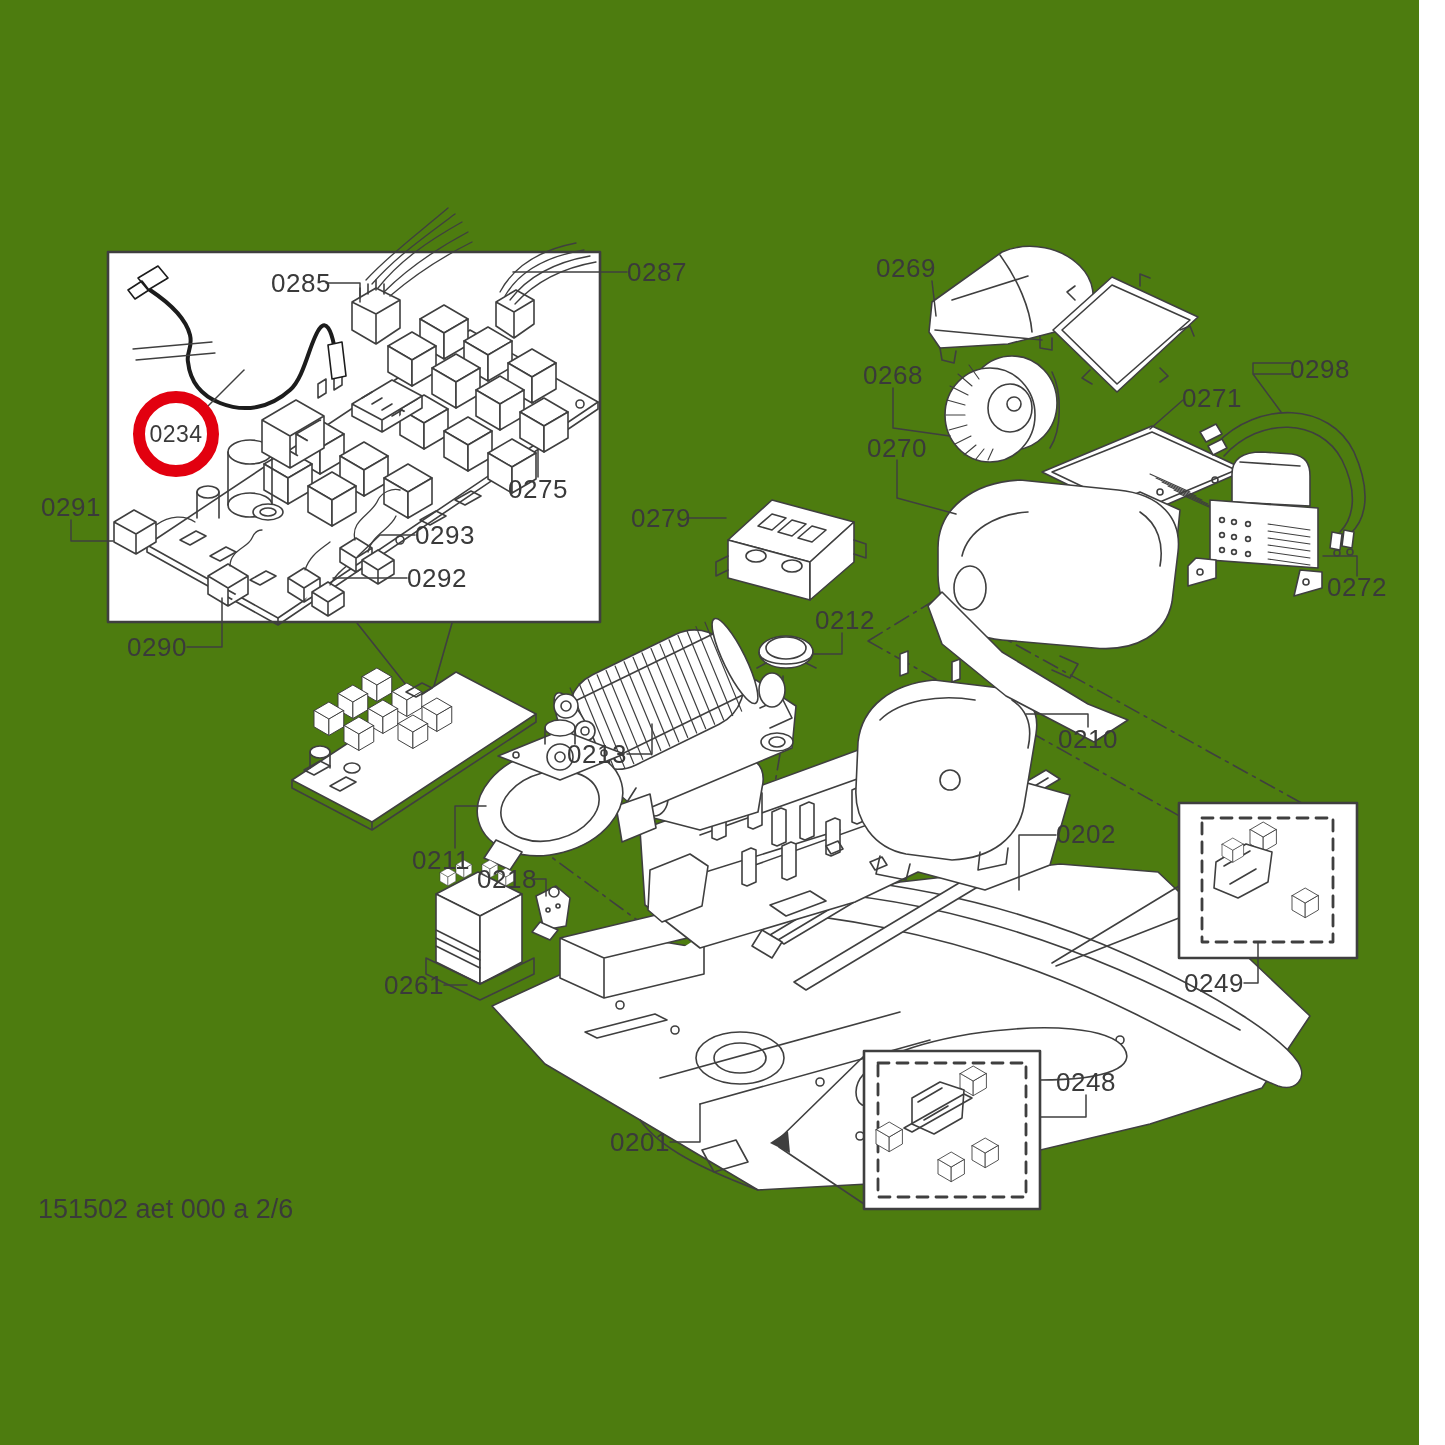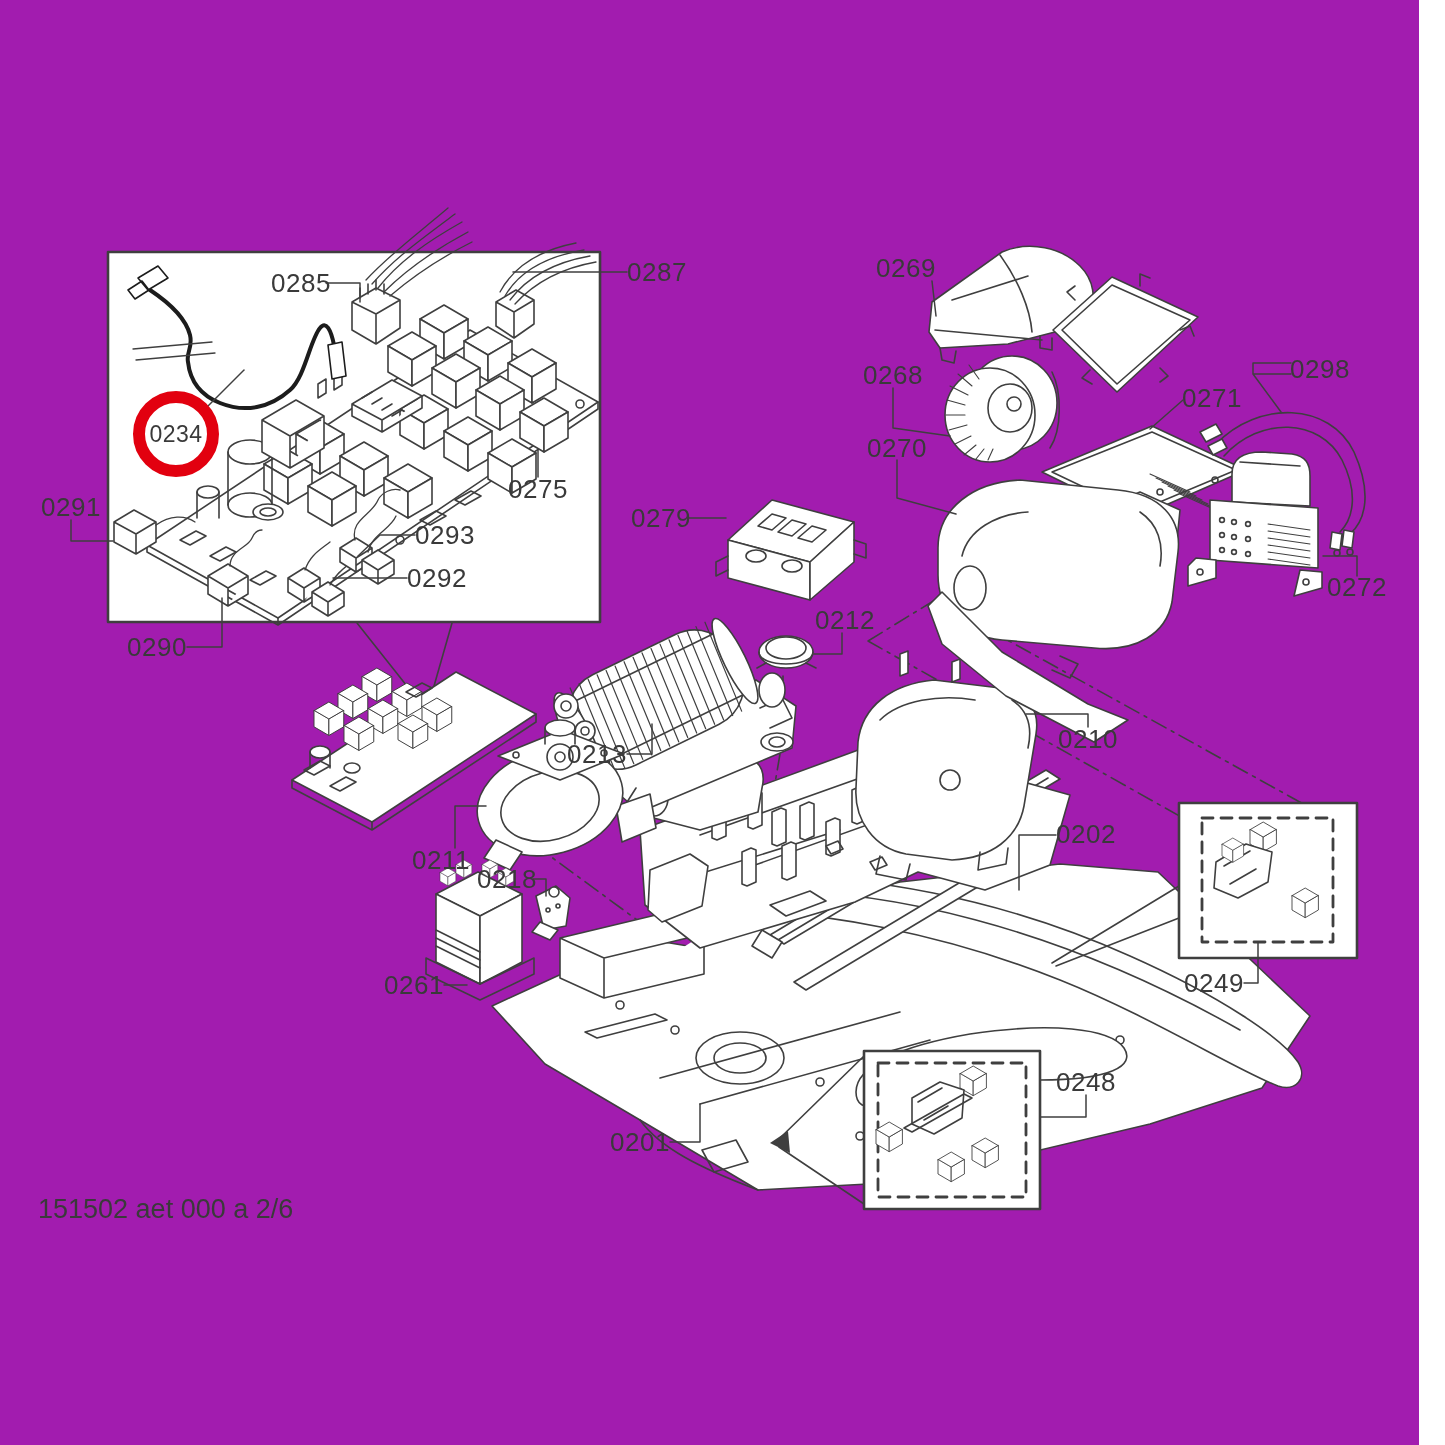--- a/index.html
+++ b/index.html
@@ -1,16 +1,16 @@
 <!DOCTYPE html>
 <html><head>
 <meta charset="utf-8">
 <style>
   html,body{margin:0;padding:0;background:#fff;}
-  .page{position:relative;width:1419px;height:1445px;background:#a21caf;overflow:hidden;
+  .page{position:relative;width:1419px;height:1445px;background:#4d7c0f;overflow:hidden;
         font-family:"Liberation Sans","DejaVu Sans",sans-serif;}
   svg{position:absolute;left:0;top:0;}
   svg text{font-family:"Liberation Sans","DejaVu Sans",sans-serif;fill:#3a3a3a;}
   .lbl{font-size:26px;letter-spacing:.5px;}
   .lbl-hl{font-size:23px;letter-spacing:.5px;}
   .footer{font-size:27px;}
 </style>
 </head>
 <body>
 

